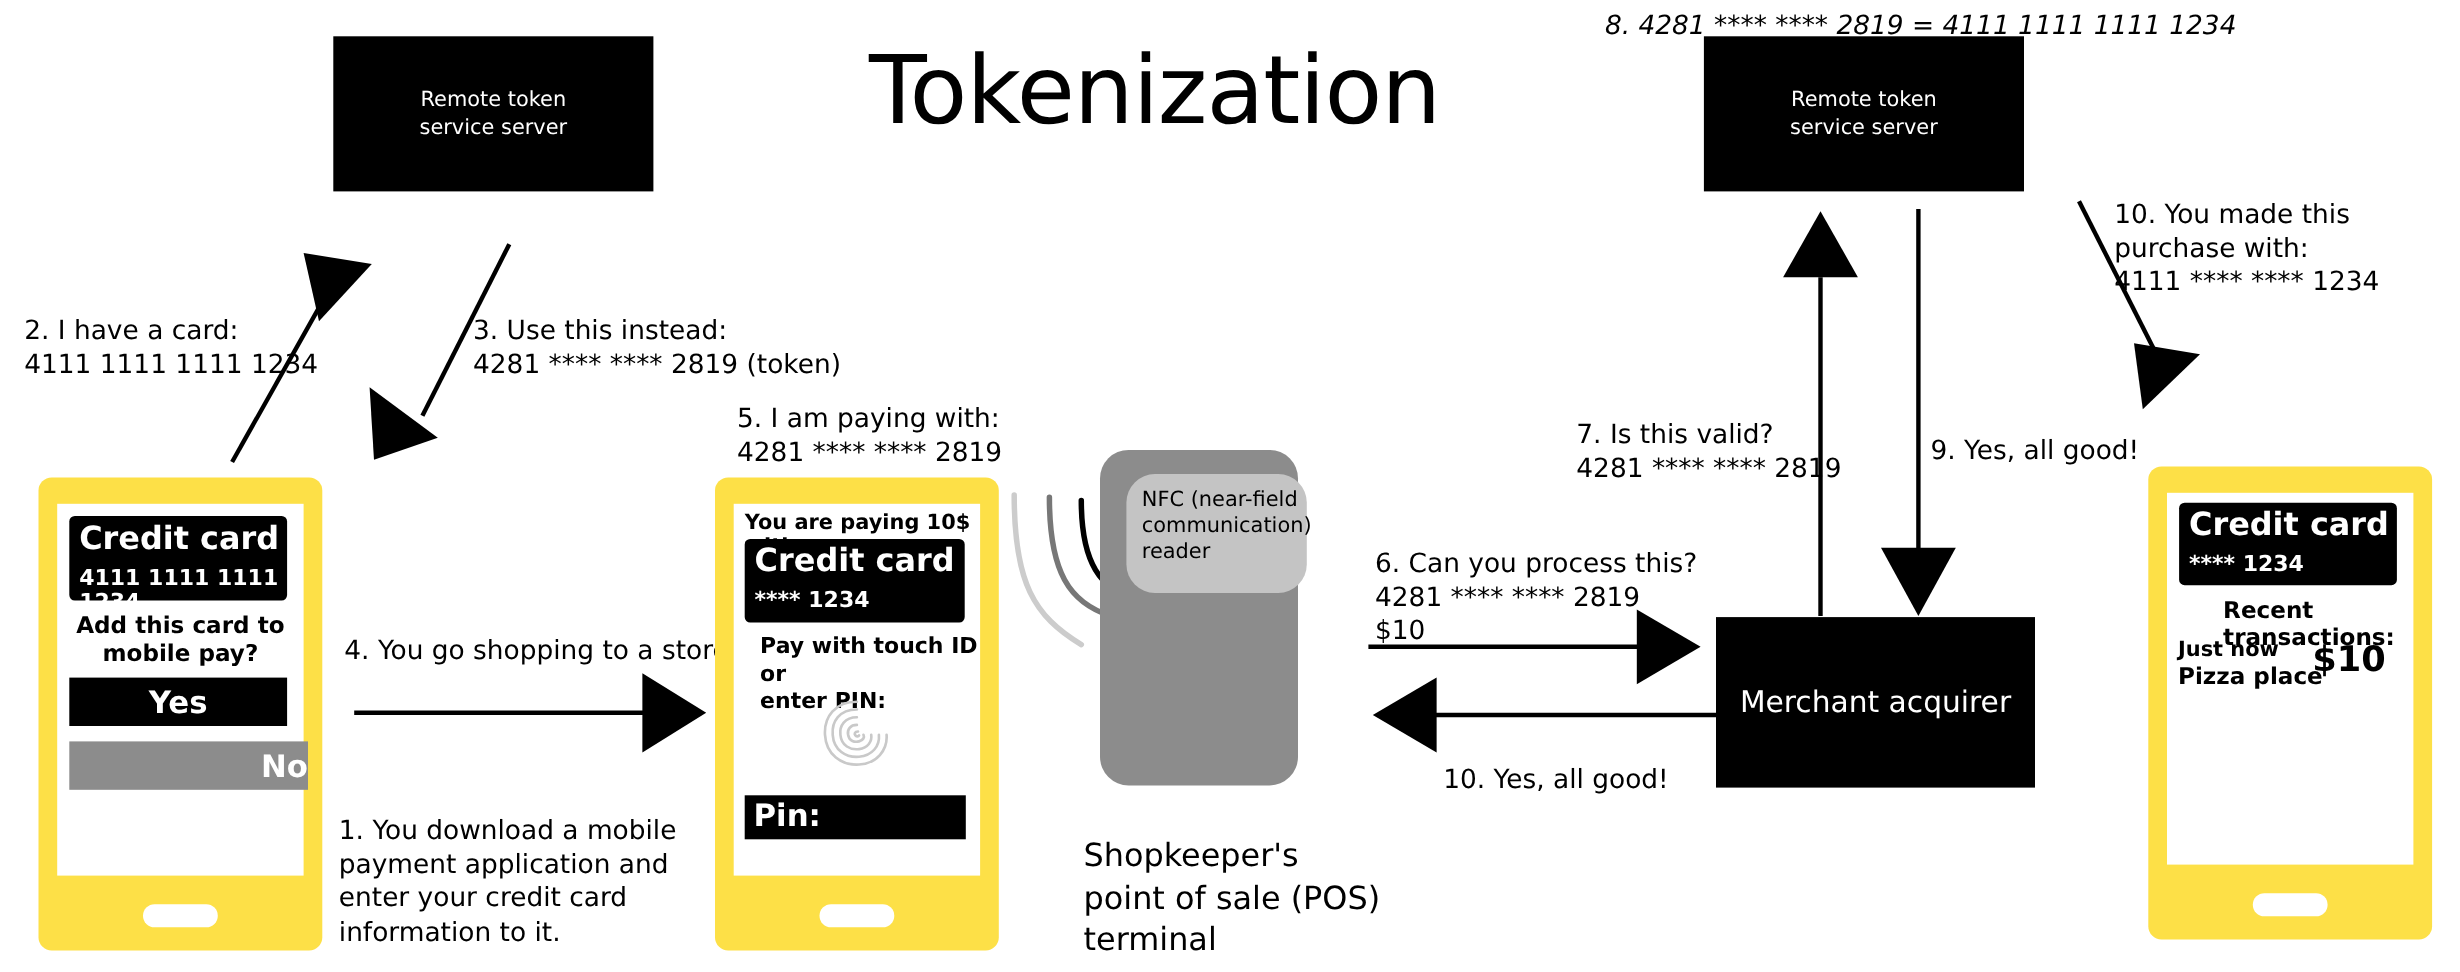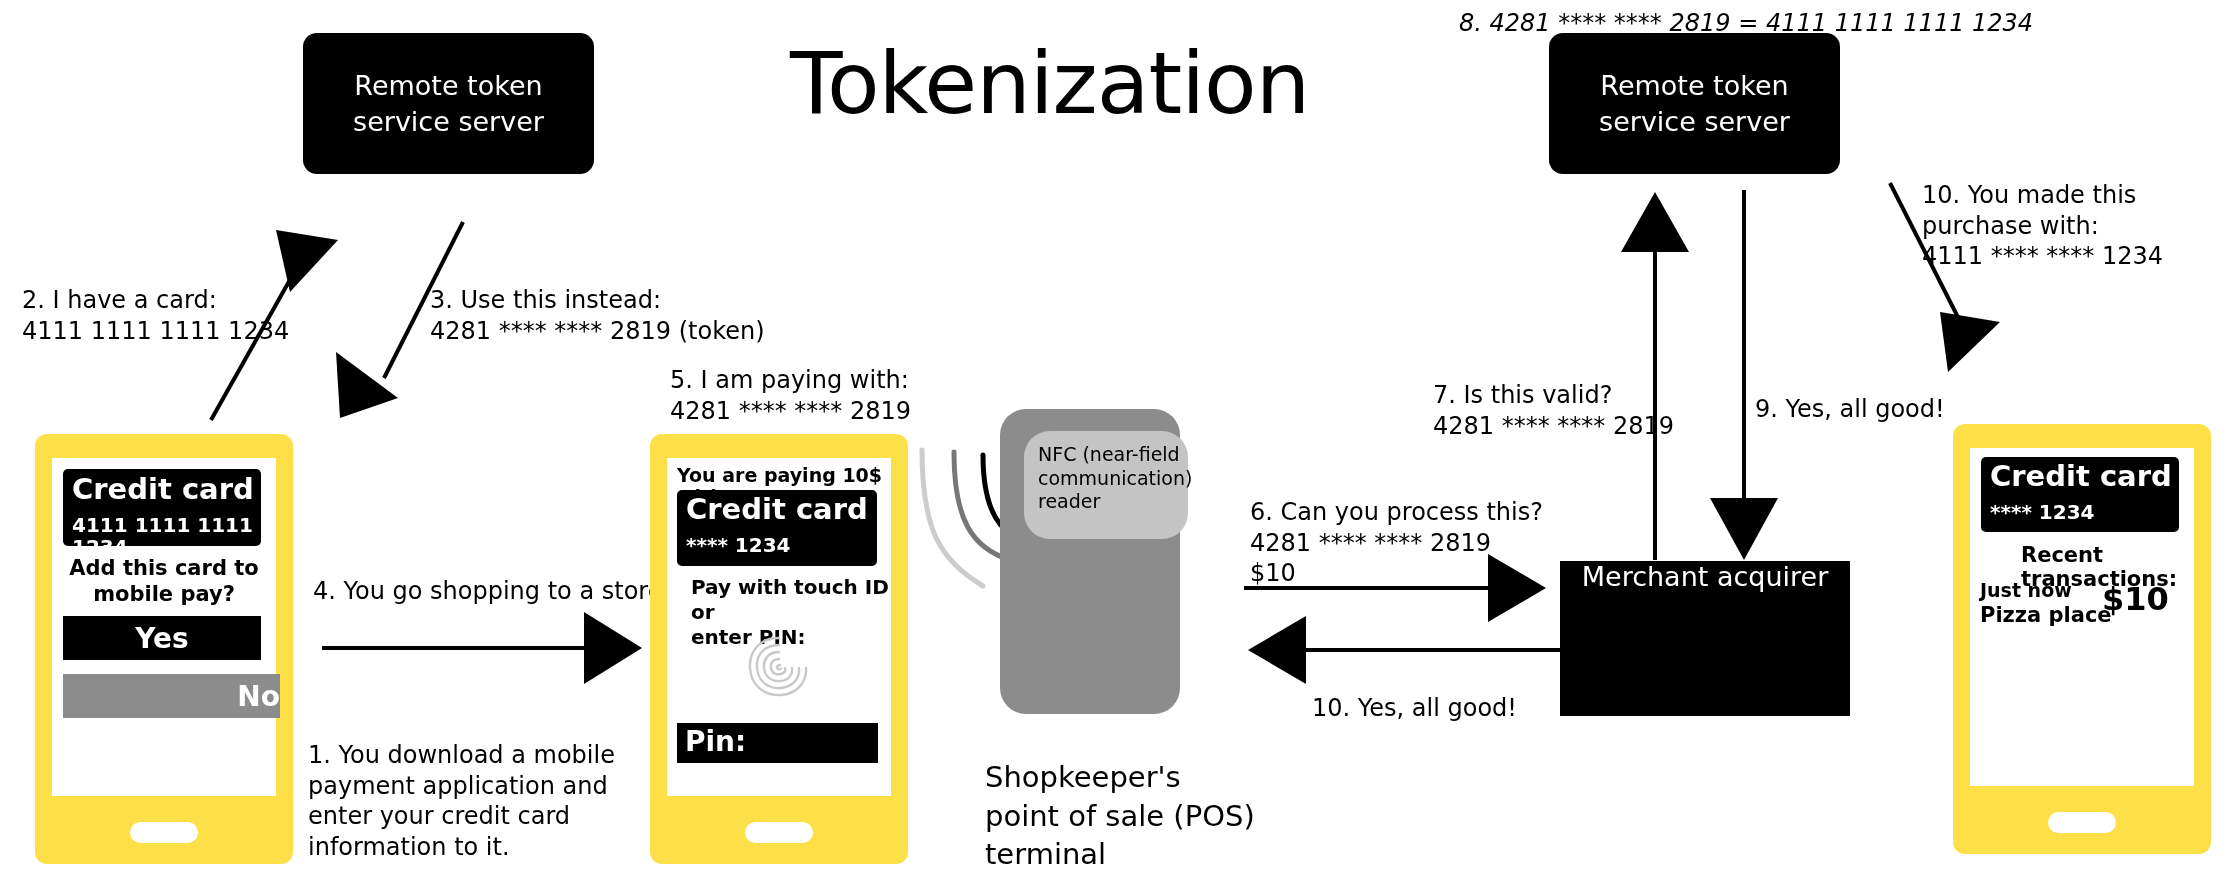--- a/index.html
+++ b/index.html
@@ -30,30 +30,29 @@
   }
 
   
   .server-box {
     background: #000000;
     color: #ffffff;
     display: flex;
     align-items: center;
     justify-content: center;
     text-align: center;
-    font-size: 27px;
+    font-size: 19px;
     line-height: 1.32;
-    border-radius: 14px;
   }
   #server-left  { left: 303px;  top: 33px;  width: 291px; height: 141px; }
   #server-right { left: 1549px; top: 33px;  width: 291px; height: 141px; }
   #merchant-acquirer {
     left: 1560px; top: 561px; width: 290px; height: 155px;
     background: #000; color: #fff;
-    display: flex; align-items: flex-start; justify-content: center;
+    display: flex; align-items: center; justify-content: center;
     font-size: 27px;
   }
 
   
   .phone {
     background: #fde047;
     border-radius: 12px;
     font-weight: bold;
   }
   .phone-screen {

